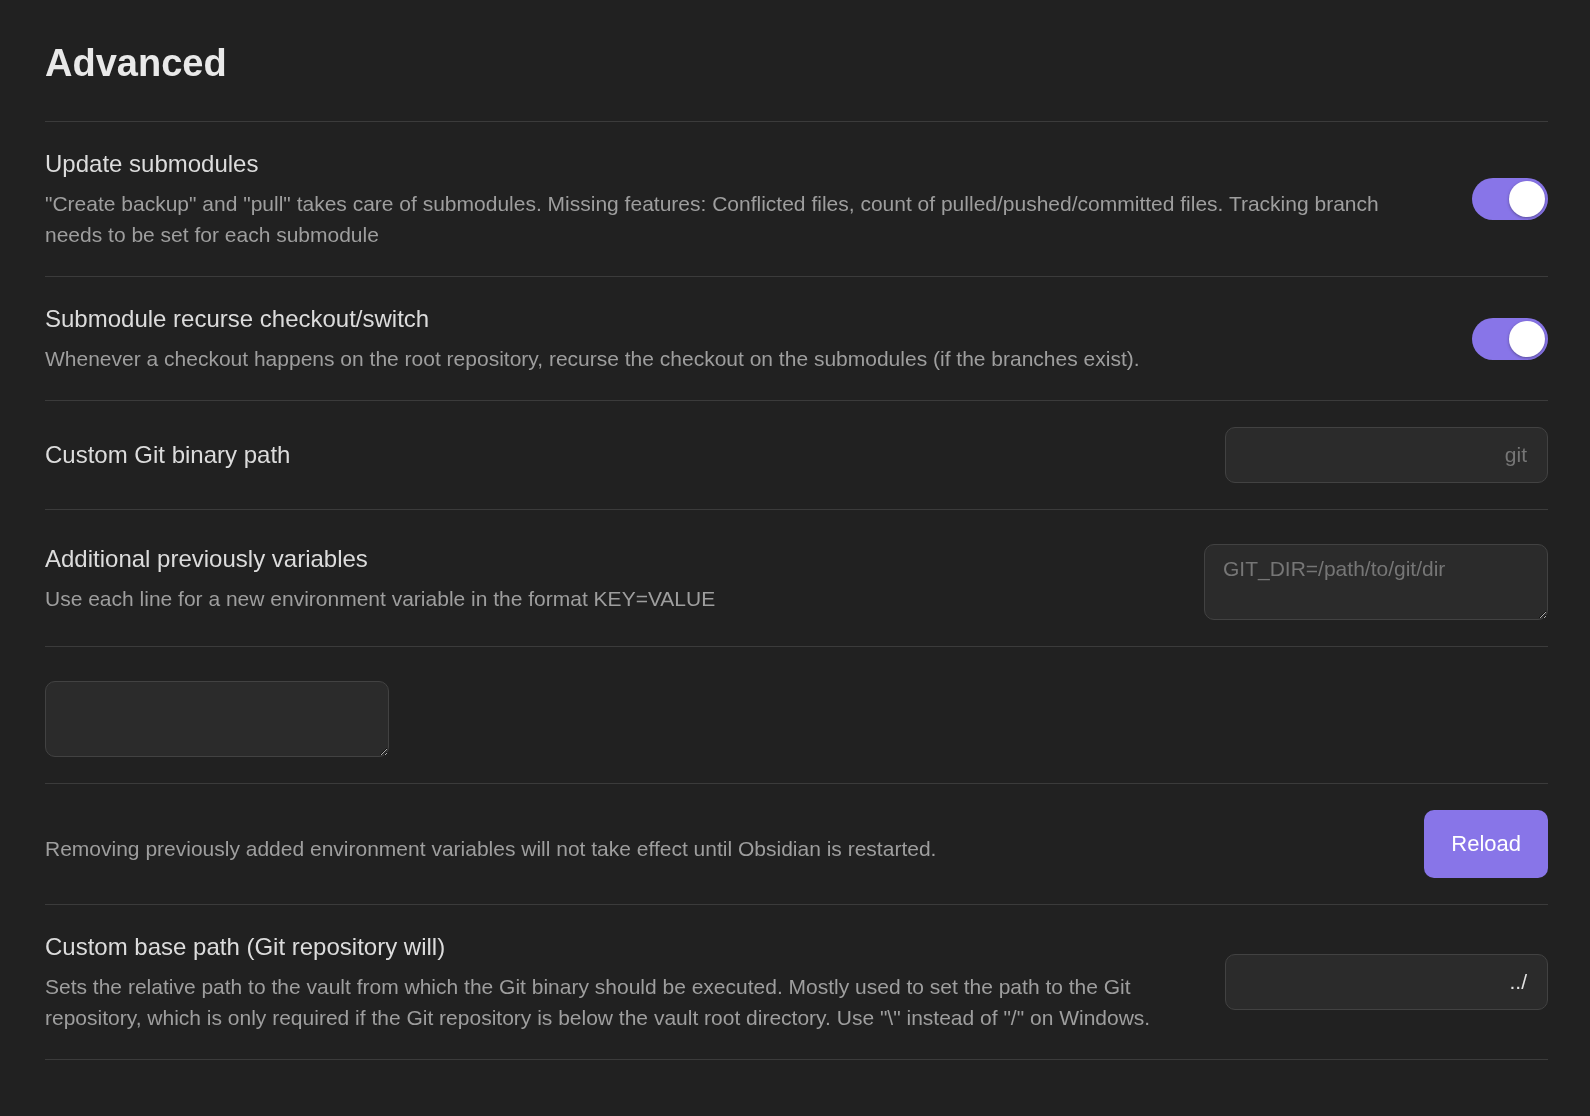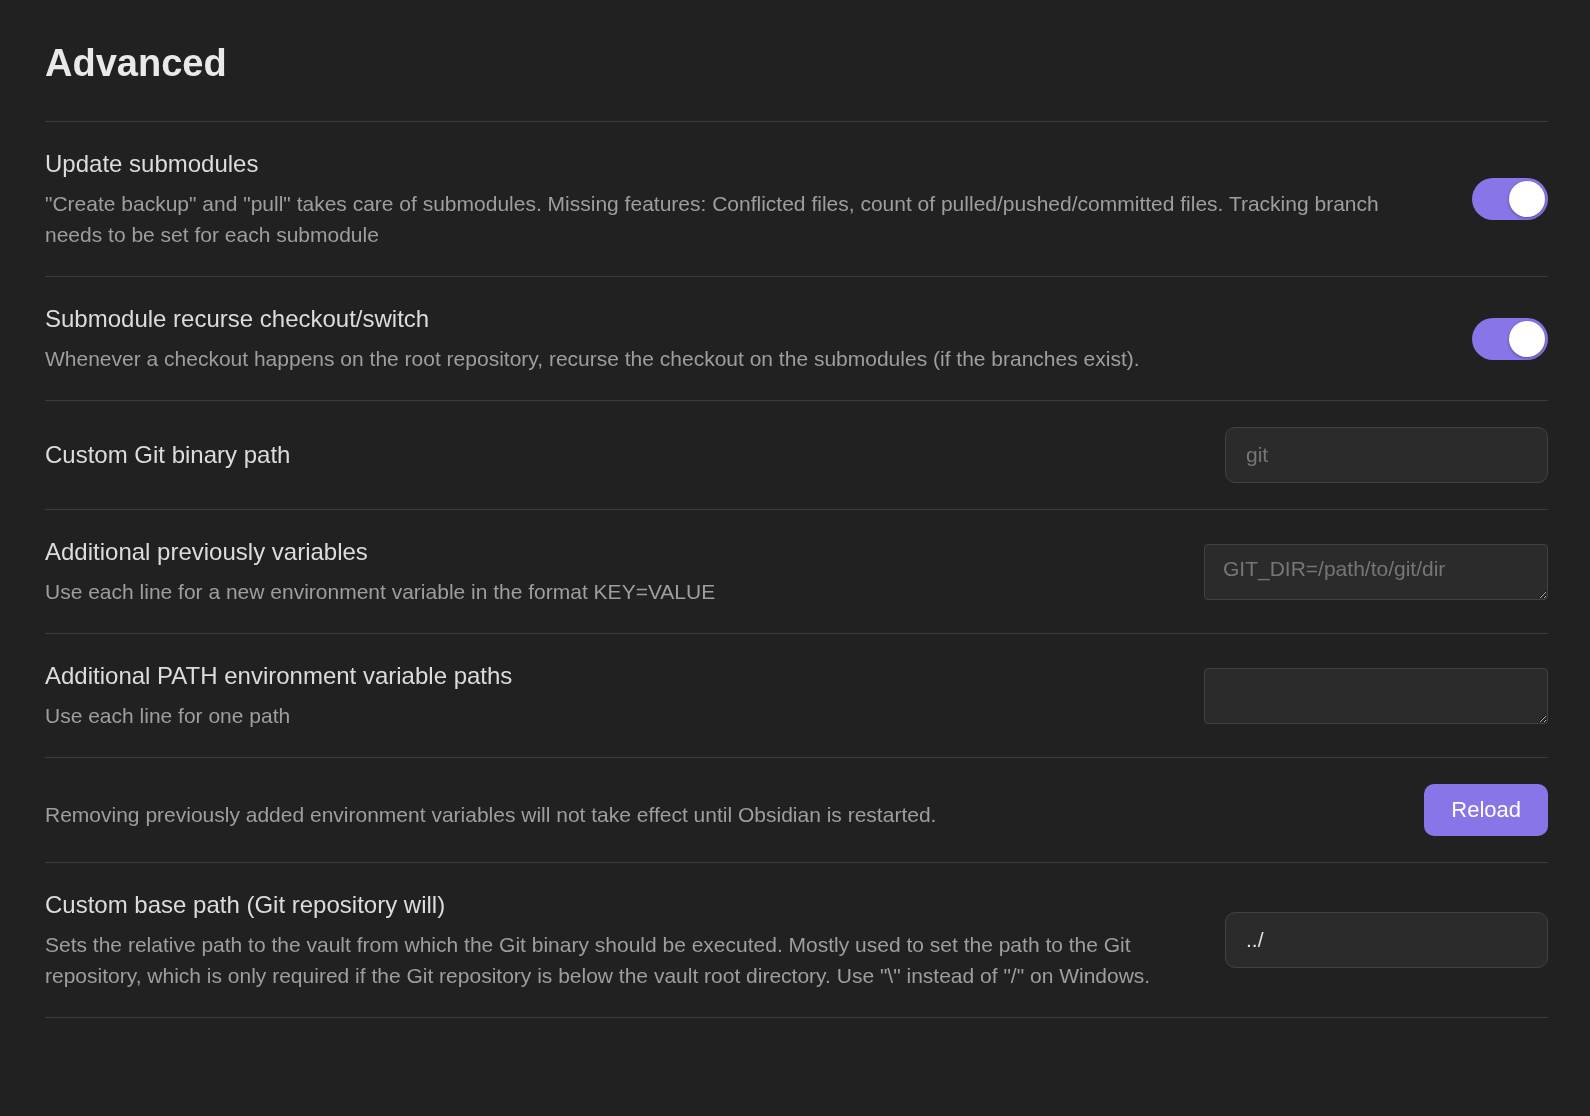--- a/index.html
+++ b/index.html
@@ -30,33 +30,33 @@
   }
   .toggle .knob {
     position: absolute; top: 3px; right: 3px;
     width: 36px; height: 36px; border-radius: 50%;
     background: #ffffff; box-shadow: 0 1px 3px rgba(0,0,0,0.35);
   }
   .text-input {
     width: 323px; height: 56px;
     background: #2b2b2b; border: 1px solid #424242; border-radius: 10px;
     padding: 0 20px; font-size: 21px; color: #e3e3e3;
-    font-family: inherit; outline: none;
+    font-family: inherit; outline: none; text-align: right;
   }
   .text-area {
-    width: 344px; height: 56px;
-    background: #2b2b2b; border: 1px solid #424242; border-radius: 4px;
+    width: 344px; height: 76px;
+    background: #2b2b2b; border: 1px solid #424242; border-radius: 10px;
     padding: 12px 18px; font-size: 21px; color: #e3e3e3;
-    font-family: inherit; outline: none; resize: both; display: block;
+    font-family: inherit; outline: none; resize: both; display: block; margin-top: 8px;
   }
   ::placeholder { color: #767676; opacity: 1; }
   .accent-button {
     background: #8875e8; color: #ffffff;
     border: none; border-radius: 10px;
-    height: 52px; padding: 0 27px;
+    height: 68px; padding: 0 27px;
     font-size: 22px; font-family: inherit; cursor: pointer;
   }
   .end-divider { border-top: 1px solid #3b3b3b; }
 </style>
 </head>
 <body>
 
 <div class="settings">
 
   <div class="page-title">Advanced</div>
@@ -99,24 +99,20 @@
     <div class="setting-info">
       <div class="setting-name">Additional previously variables</div>
       <div class="setting-desc">Use each line for a new environment variable in the format KEY=VALUE</div>
     </div>
     <div class="setting-control">
       <textarea class="text-area" placeholder="GIT_DIR=/path/to/git/dir" style=""></textarea>
     </div>
   </div>
 
   <div class="setting-item">
-    <div class="setting-info">
-      <div class="setting-name">Additional PATH environment variable paths</div>
-      <div class="setting-desc">Use each line for one path</div>
-    </div>
     <div class="setting-control">
       <textarea class="text-area" placeholder="" style=""></textarea>
     </div>
   </div>
 
   <div class="setting-item">
     <div class="setting-info">
       <div class="setting-desc">Removing previously added environment variables will not take effect until Obsidian is restarted.</div>
     </div>
     <div class="setting-control">

